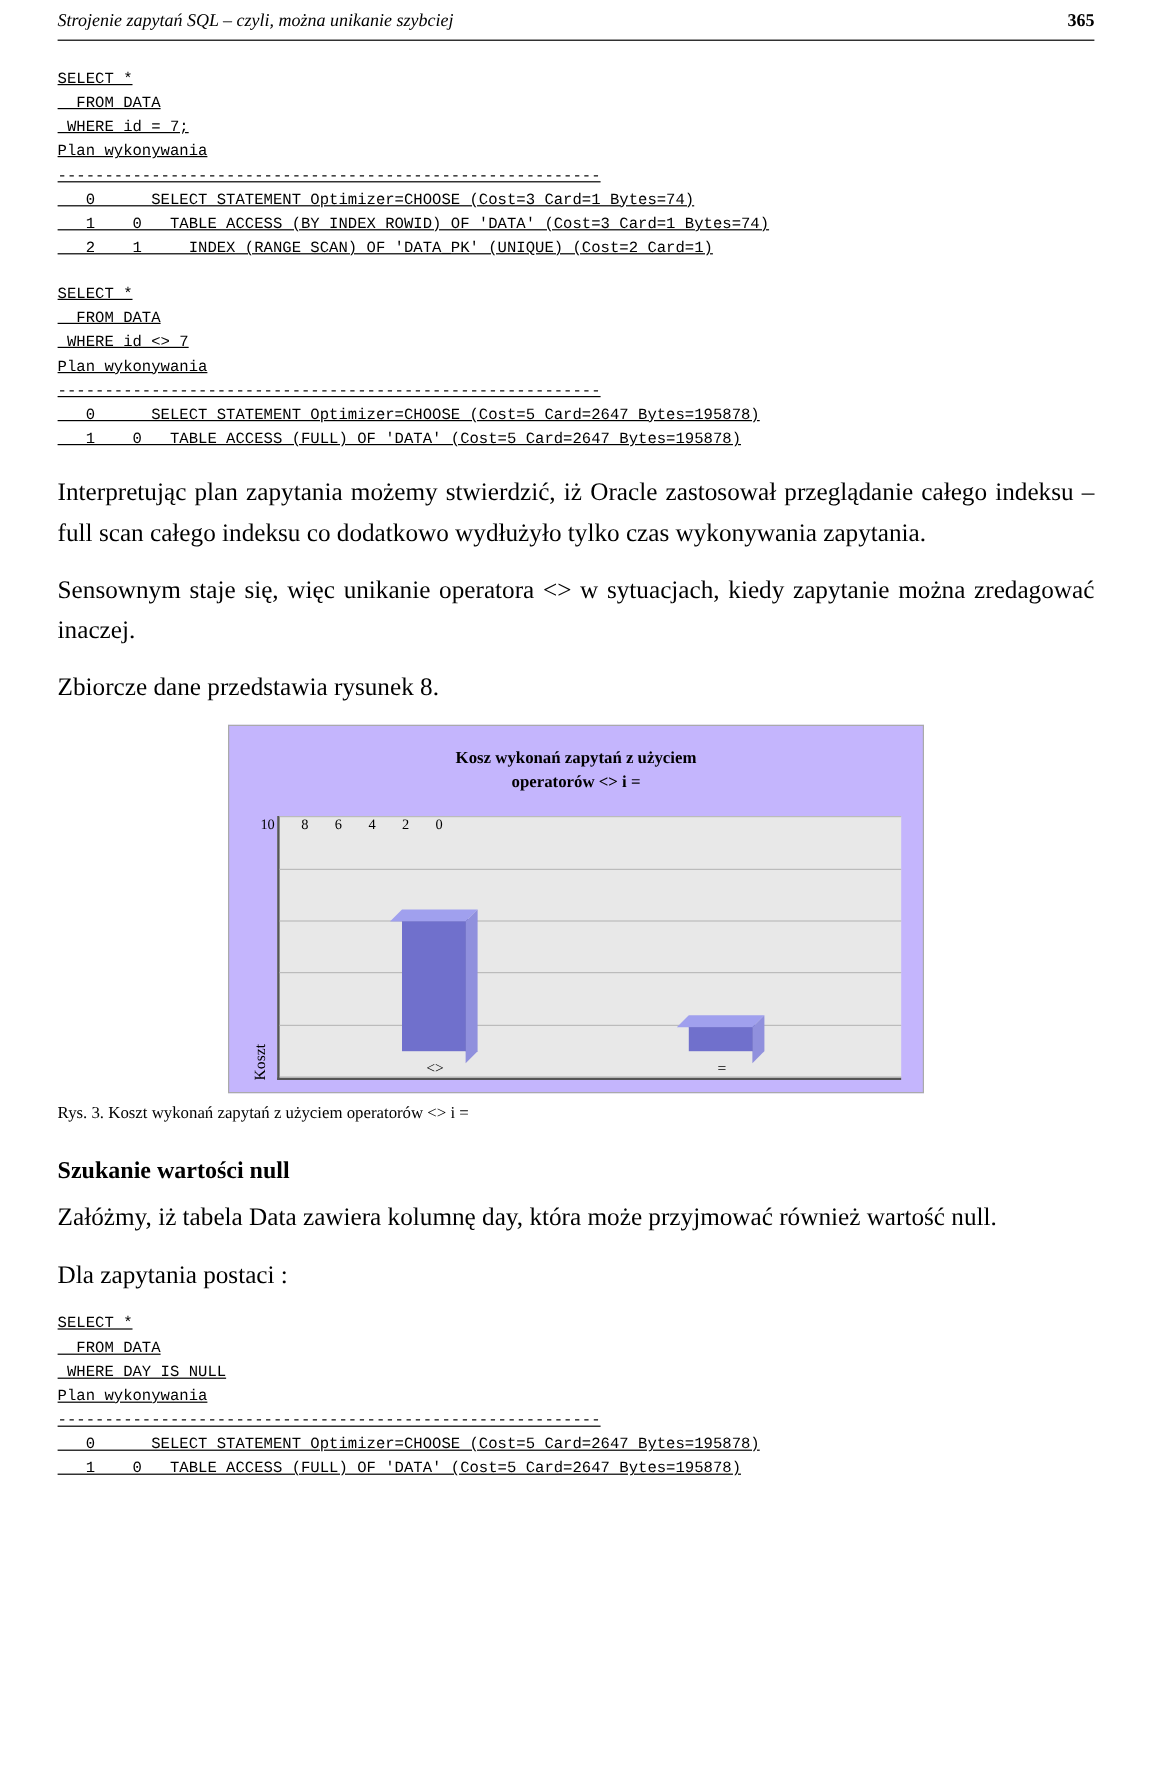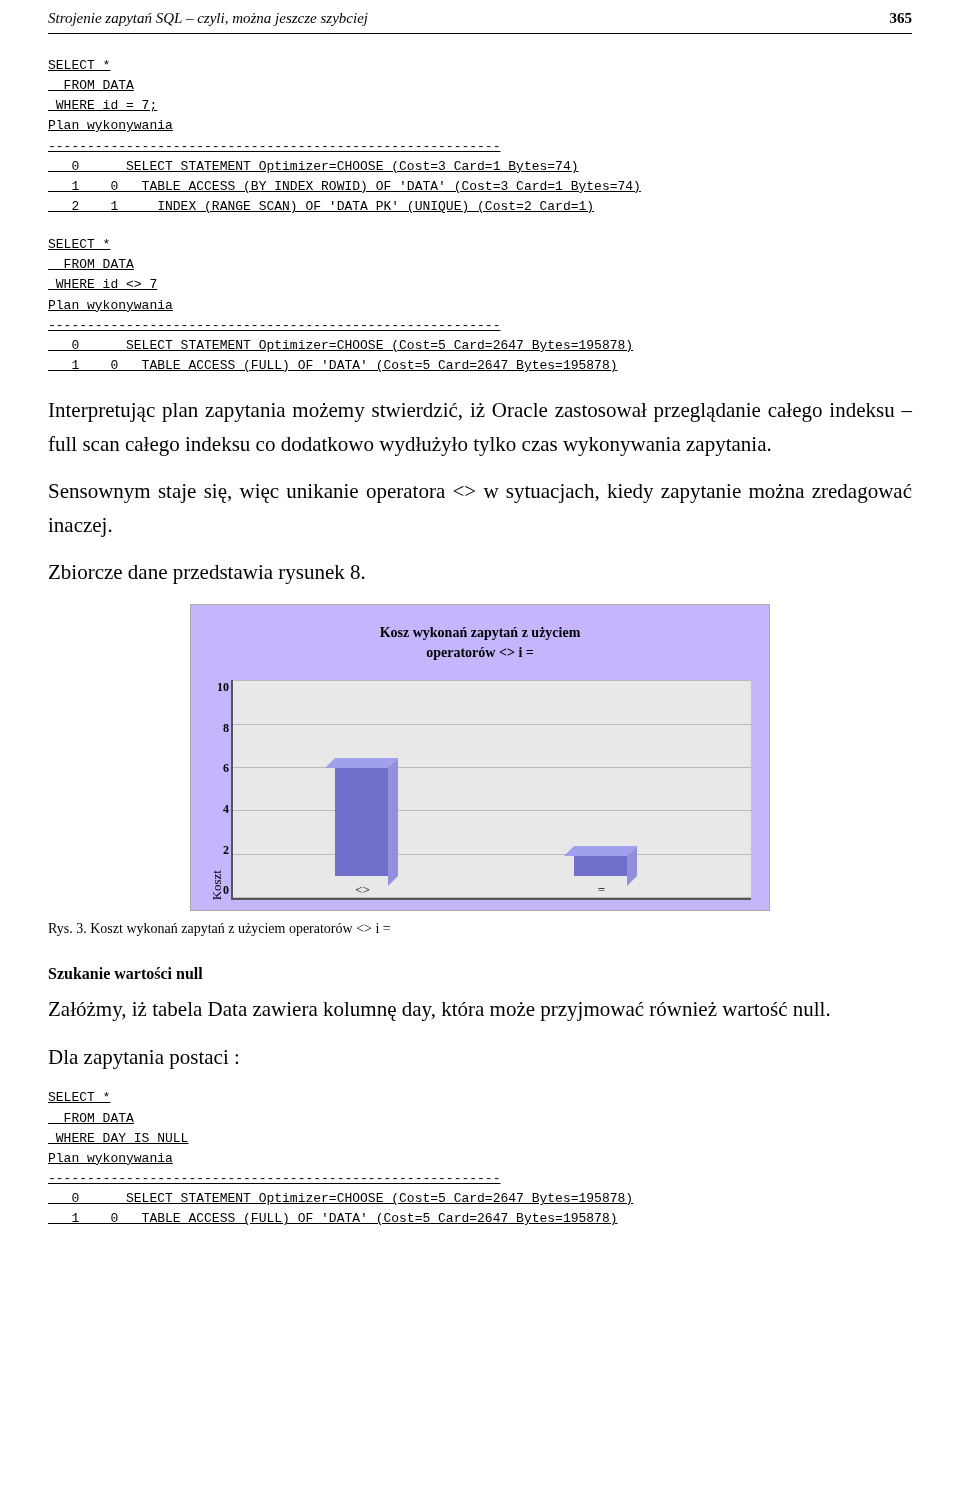--- a/index.html
+++ b/index.html
@@ -99,23 +99,22 @@
       border-top: 1px solid #bbb;
       width: 100%;
     }
     
     .y-axis-ticks {
       position: absolute;
       left: -32px;
       bottom: 0;
       height: 100%;
       display: flex;
-      flex-direction: column;
+      flex-direction: row;
       justify-content: space-between;
-      font-weight: bold;
     }
     .y-tick {
       font-size: 12px;
       text-align: right;
       width: 28px;
     }
     
     .bars-wrapper {
       display: flex;
       align-items: flex-end;
@@ -167,31 +166,31 @@
     }
 
     .chart-caption {
       text-align: left;
       font-size: 14px;
       margin-top: 10px;
       margin-bottom: 20px;
     }
 
     .section-heading {
-      font-size: 16px;
+      font-size: 20px;
       font-weight: bold;
       margin-top: 28px;
       margin-bottom: 10px;
     }
   </style>
 </head>
 <body>
 
 <div class="page-header">
-  <span class="page-header-title">Strojenie zapytań SQL – czyli, można jeszcze szybciej</span>
+  <span class="page-header-title">Strojenie zapytań SQL – czyli, można unikanie szybciej</span>
   <span class="page-number">365</span>
 </div>
 
 <div class="code-block">SELECT *
   FROM DATA
  WHERE id = 7;
 Plan wykonywania
 ----------------------------------------------------------
    0      SELECT STATEMENT Optimizer=CHOOSE (Cost=3 Card=1 Bytes=74)
    1    0   TABLE ACCESS (BY INDEX ROWID) OF 'DATA' (Cost=3 Card=1 Bytes=74)

